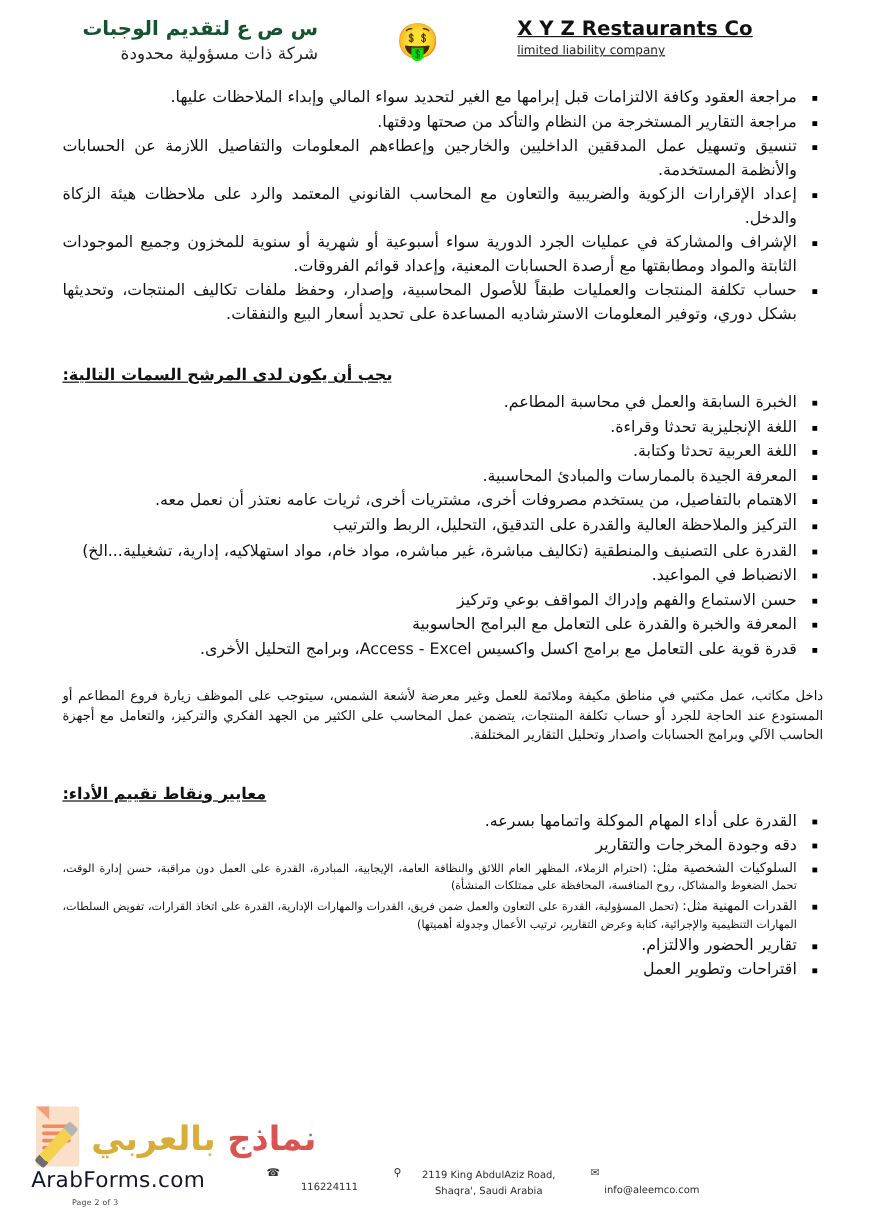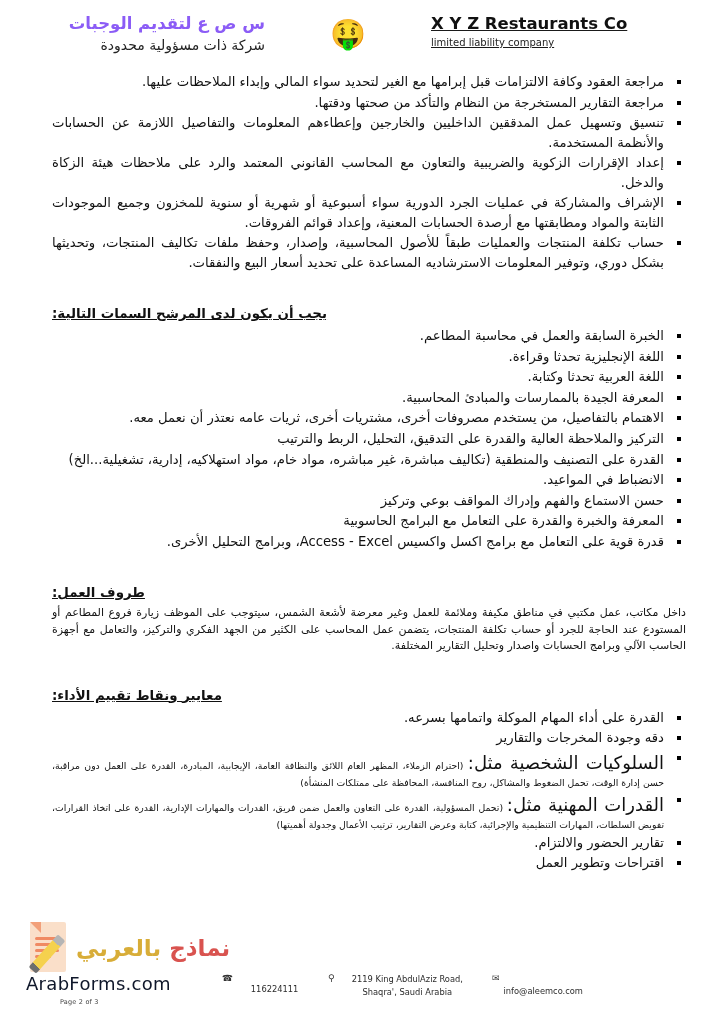--- a/index.html
+++ b/index.html
@@ -36,21 +36,21 @@
   .brand-ar {
     text-align: right;
     direction: rtl;
     width: 215px;
   }
   .brand-ar .name {
     font-size: 16.5px;
     font-weight: bold;
     line-height: 1.25;
     letter-spacing: .2px;
-    color: #8b5cf6;
+    color: #14532d;
   }
   .brand-ar .sub {
     font-size: 14px;
     margin-top: 2px;
     color: #222;
   }
   .brand-en {
     direction: ltr;
     text-align: left;
     width: 255px;
@@ -105,21 +105,21 @@
     top: 8px;
     width: 4px;
     height: 4px;
     background: #000;
   }
   ul.bullets > li.small {
     font-size: 9.3px;
     line-height: 1.5;
   }
   ul.bullets > li.small .lead {
-    font-size: 18px;
+    font-size: 11px;
   }
   ul.bullets > li.small::before {
     top: 7px;
   }
 
   .section-head {
     font-size: 13.4px;
     font-weight: bold;
     text-decoration: underline;
     text-align: left;
@@ -160,21 +160,21 @@
     bottom: 30px;
     width: 250px;
   }
   .wm-row {
     display: flex;
     align-items: center;
     gap: 4px;
   }
   .wm-ar {
     direction: rtl;
-    font-size: 23px;
+    font-size: 28px;
     font-weight: 600;
     white-space: nowrap;
     letter-spacing: 0;
   }
   .wm-ar .c1 { color: #d9534f; }
   .wm-ar .c2 { color: #d8ad38; }
   .wm-en {
     font-size: 18px;
     color: #0f172a;
     letter-spacing: .3px;
@@ -317,21 +317,20 @@
       <li>التركيز والملاحظة العالية والقدرة على التدقيق، التحليل، الربط والترتيب</li>
       <li>القدرة على التصنيف والمنطقية (تكاليف مباشرة، غير مباشره، مواد خام، مواد استهلاكيه، إدارية، تشغيلية...الخ)</li>
       <li>الانضباط في المواعيد.</li>
       <li>حسن الاستماع والفهم وإدراك المواقف بوعي وتركيز</li>
       <li>المعرفة والخبرة والقدرة على التعامل مع البرامج الحاسوبية</li>
       <li><span>قدرة قوية على التعامل مع برامج اكسل واكسيس </span><span class="ltr-inline">Access  -  Excel</span><span>، وبرامج التحليل الأخرى.</span></li>
     </ul>
 
     <div class="gap-lg"></div>
 
-    <div class="section-head">طروف العمل:</div>
     <div class="para">داخل مكاتب، عمل مكتبي في مناطق مكيفة وملائمة للعمل وغير معرضة لأشعة الشمس، سيتوجب على الموظف زيارة فروع المطاعم أو المستودع عند الحاجة للجرد أو حساب تكلفة المنتجات، يتضمن عمل المحاسب على الكثير من الجهد الفكري والتركيز، والتعامل مع أجهزة الحاسب الآلي وبرامج الحسابات واصدار وتحليل التقارير المختلفة.</div>
 
     <div class="gap-lg"></div>
 
     <div class="section-head">معايير ونقاط تقييم الأداء:</div>
 
     <ul class="bullets">
       <li>القدرة على أداء المهام الموكلة واتمامها بسرعه.</li>
       <li>دقه وجودة المخرجات والتقارير</li>
       <li class="small"><span class="lead">السلوكيات الشخصية مثل:</span><span> (احترام الزملاء، المظهر العام اللائق والنظافة العامة، الإيجابية، المبادرة، القدرة على العمل دون مراقبة، حسن إدارة الوقت، تحمل الضغوط والمشاكل، روح المنافسة، المحافظة على ممتلكات المنشأة)</span></li>

